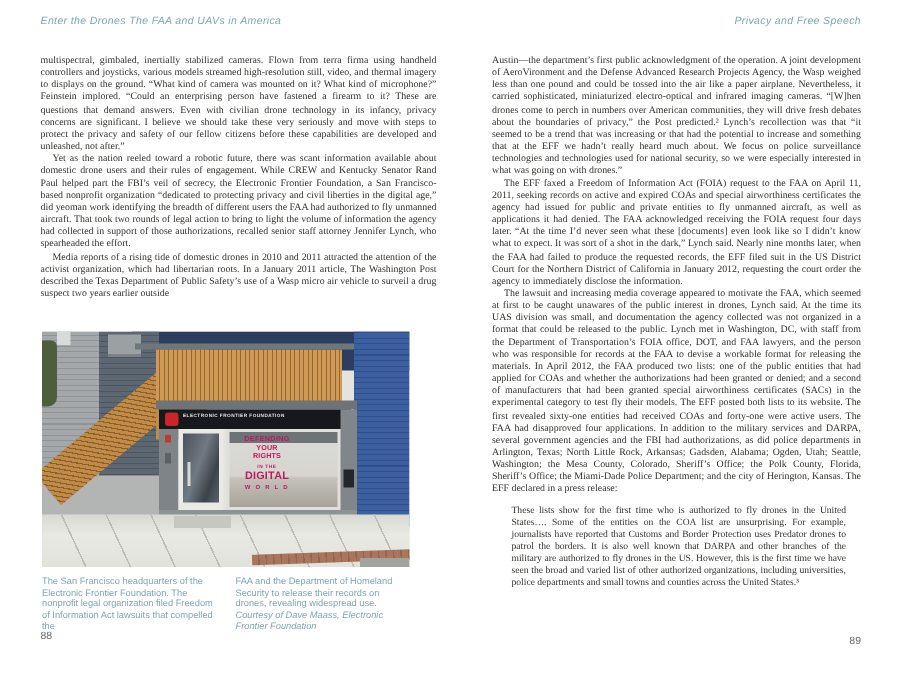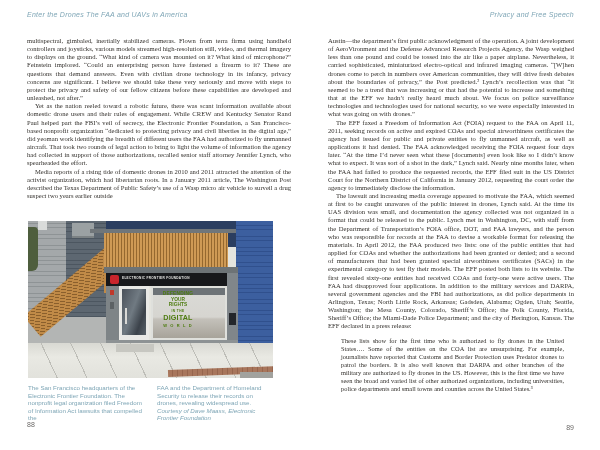--- a/index.html
+++ b/index.html
@@ -52,21 +52,21 @@
   .left-pier{left:78px;top:65px;width:13px;height:56px;background:#7e8487;}
   .alarm{left:4px;top:4px;width:4px;height:5px;background:#c0392b;}
   .keypad{left:4px;top:16px;width:4px;height:7px;background:#5c6164;}
   .door{left:91px;top:65px;width:30px;height:57px;background:#e9e9e6;}
   .door-glass{left:3px;top:3px;width:24px;height:46px;
      background:linear-gradient(110deg,#4a515a 0%,#707a82 45%,#3b424a 75%,#59626a 100%);}
   .door-bar{left:6px;top:22px;width:2px;height:16px;background:#d9d9d6;}
   .window{left:123px;top:65px;width:76px;height:54px;background:#dfe0dc;}
   .win-glass{left:2px;top:2px;width:72px;height:50px;
      background:linear-gradient(180deg,#6d7377 0%,#6d7377 14%,#d9d9d5 15%,#d6d5d0 58%,#c4c1ba 62%,#a7a39a 100%);}
-  .decal{left:6px;top:5px;width:42px;color:#4d7c0f;text-align:center;
+  .decal{left:6px;top:5px;width:42px;color:#be185d;text-align:center;
      font-family:"Liberation Sans",sans-serif;font-weight:bold;}
   .decal div{position:static;display:block;transform:scale(.8);transform-origin:center top;}
   .d1{font-size:6px;line-height:6px;letter-spacing:.3px;}
   .d2{font-size:6px;line-height:6px;letter-spacing:.1px;}
   .d3{font-size:4px;line-height:5px;letter-spacing:.5px;}
   .d4{font-size:9px;line-height:9px;letter-spacing:.2px;}
   .d5{font-size:5px;line-height:6px;letter-spacing:1.4px;}
   .right-pier{left:199px;top:52px;width:11px;height:70px;background:#80868a;}
   .mailbox{left:2px;top:40px;width:7px;height:12px;background:#23262a;}
   .storefront-base{left:78px;top:119px;width:132px;height:6px;background:#8d9294;}

